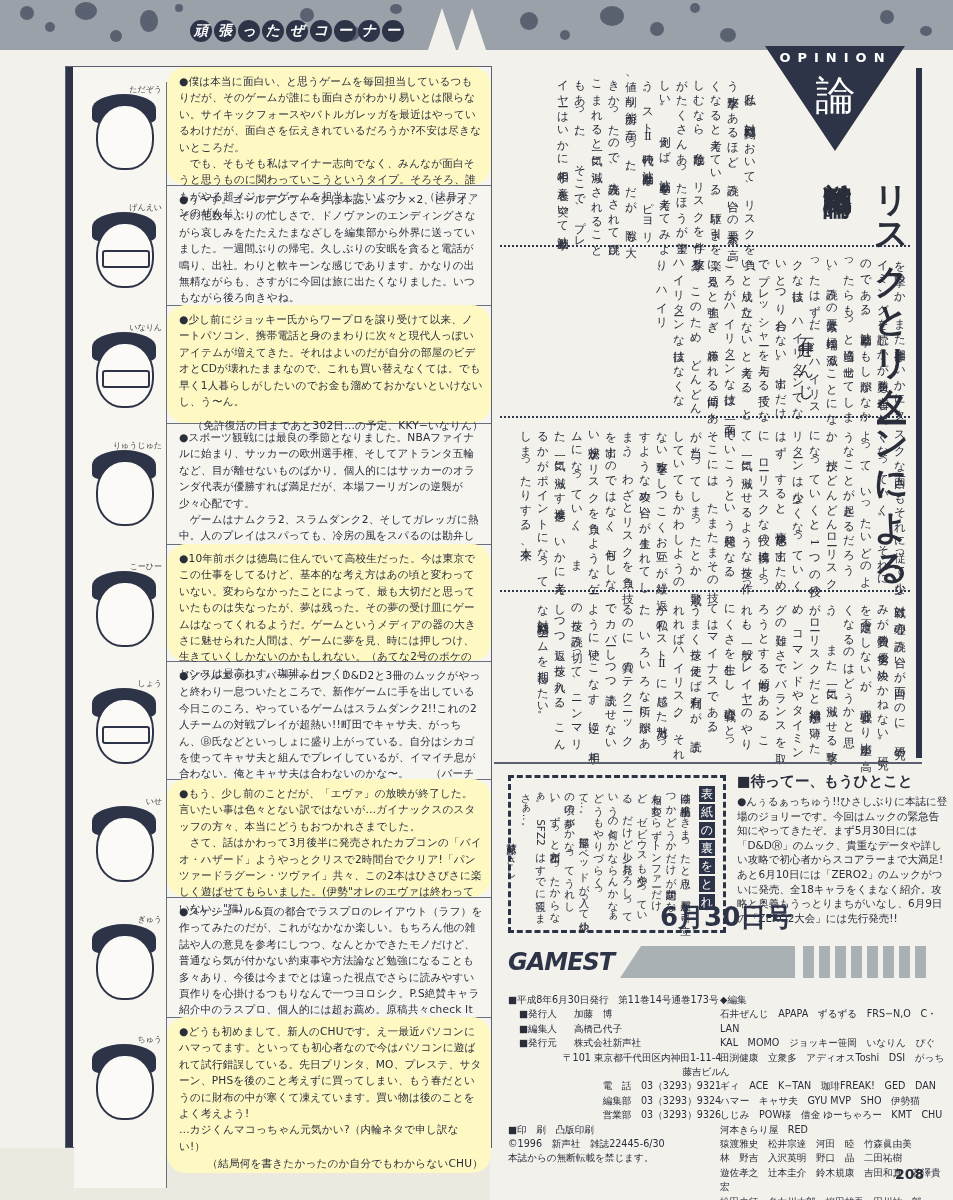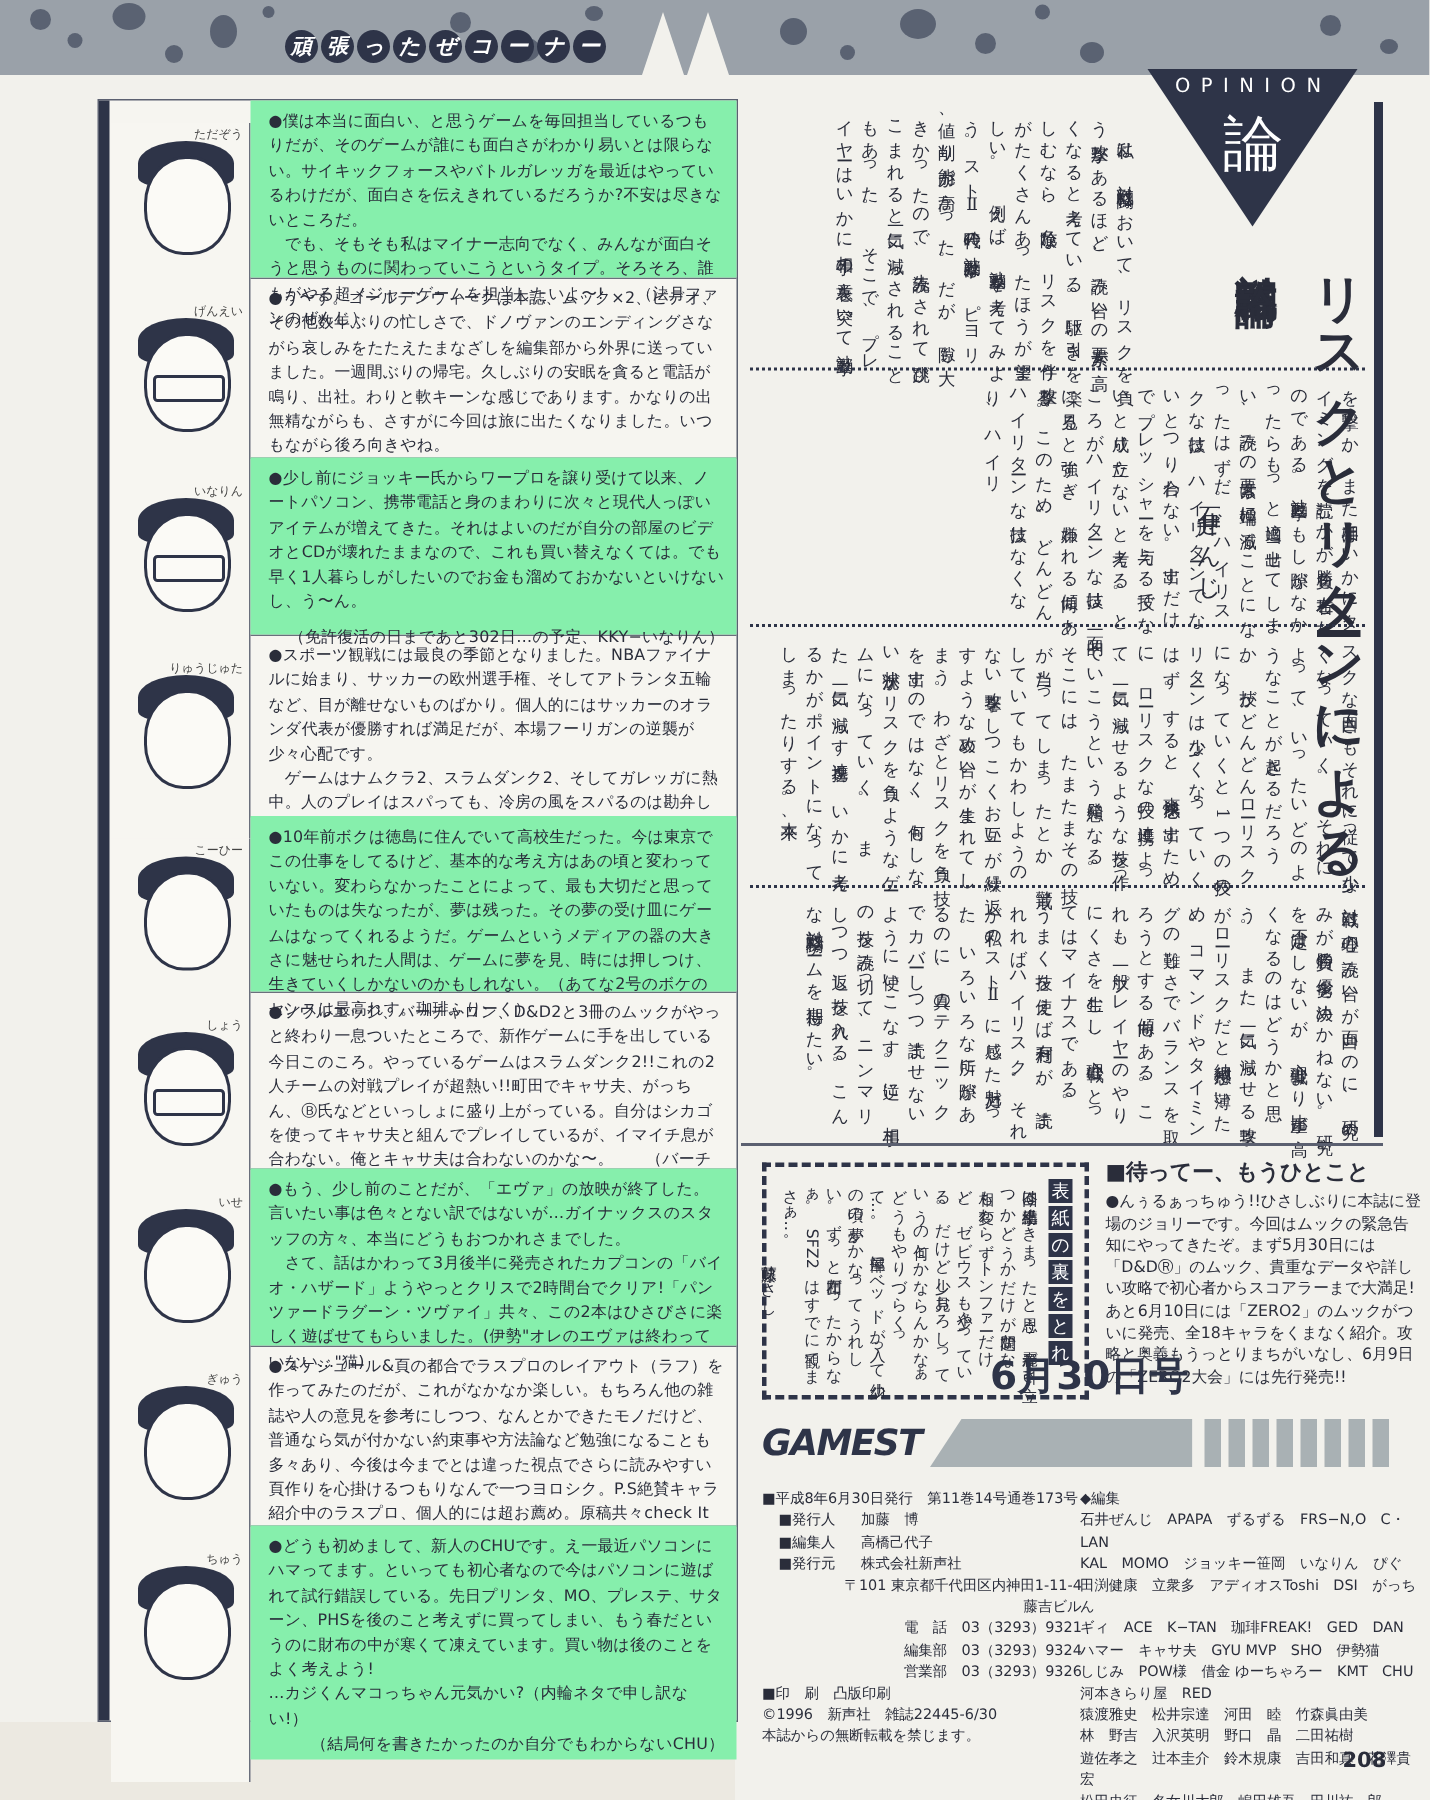--- a/index.html
+++ b/index.html
@@ -16,27 +16,27 @@
   .left-wrap{position:absolute;left:65px;top:66px;width:425px;height:1080px;border:1px solid #5b6070;background:#f6f5f0;}
   .left-bar{position:absolute;left:0;top:0;width:7px;height:100%;background:#2e3448;}
   .entry{position:absolute;left:8px;width:417px;border-bottom:1px solid #6a6f7c;}
   .entry .portrait{position:absolute;left:0;top:15px;width:92px;height:100%;border-right:1px solid #6a6f7c;background:#f7f6f1;}
   .entry .portrait .face{position:absolute;left:22px;top:22px;width:54px;height:62px;border-radius:48% 48% 45% 45%;border:2px solid #2e3448;background:#fbfaf6;}
   .entry .portrait .hair{position:absolute;left:18px;top:12px;width:64px;height:30px;border-radius:50% 50% 20% 20%;background:#2e3448;}
   .entry .portrait .glasses{position:absolute;left:28px;top:50px;width:44px;height:14px;border:2px solid #2e3448;border-radius:3px;}
   .entry .portrait .tag{position:absolute;right:4px;top:2px;font-size:8px;color:#444;}
   .entry .text{position:absolute;left:93px;top:0;right:0;height:100%;padding:6px 8px 0 12px;box-sizing:border-box;
        font-size:10.6px;line-height:16.4px;letter-spacing:.2px;}
-  .entry.shaded .text{background:#86efac;}
+  .entry.shaded .text{background:#fef9c3;border-radius:19px;}
   .entry .text p{margin:0;}
   .entry .text .sig{text-align:right;margin-top:1px;}
   .op-col{position:absolute;writing-mode:vertical-rl;font-family:"DejaVu Serif",serif;font-size:11.5px;line-height:17px;letter-spacing:1.5px;color:#2a2d3a;}
   .dots{position:absolute;left:0;height:0;border-top:2px dotted #2e3448;}
   .op-tri{position:absolute;left:765px;top:46px;width:0;height:0;border-left:70px solid transparent;border-right:70px solid transparent;border-top:105px solid #2e3448;}
-  .op-label{position:absolute;left:778px;top:50px;width:115px;text-align:center;color:#fff;font-weight:normal;font-size:13px;letter-spacing:7px;}
+  .op-label{position:absolute;left:778px;top:50px;width:115px;text-align:center;color:#fff;font-weight:bold;font-size:13px;letter-spacing:7px;}
   .op-kanji{position:absolute;left:808px;top:68px;width:55px;text-align:center;color:#fff;font-size:40px;font-family:"DejaVu Serif",serif;}
   .op-title{position:absolute;writing-mode:vertical-rl;font-weight:bold;color:#2a2d3a;}
   .op-rule{position:absolute;left:916px;top:68px;width:6px;height:690px;background:#2e3448;}
   
   .hyoushi{position:absolute;left:508px;top:775px;width:218px;height:158px;border:3px dashed #2e3448;box-sizing:border-box;}
   .hy-title{position:absolute;right:8px;top:8px;display:flex;flex-direction:column;gap:2px;}
   .hy-title span{display:block;width:16px;height:16px;background:#2e3448;color:#fff;font-size:12px;text-align:center;line-height:16px;}
   .hy-body{position:absolute;right:30px;top:8px;writing-mode:vertical-rl;font-size:10.5px;line-height:14.5px;height:138px;}
   
   .matte{position:absolute;left:737px;top:772px;width:212px;}

